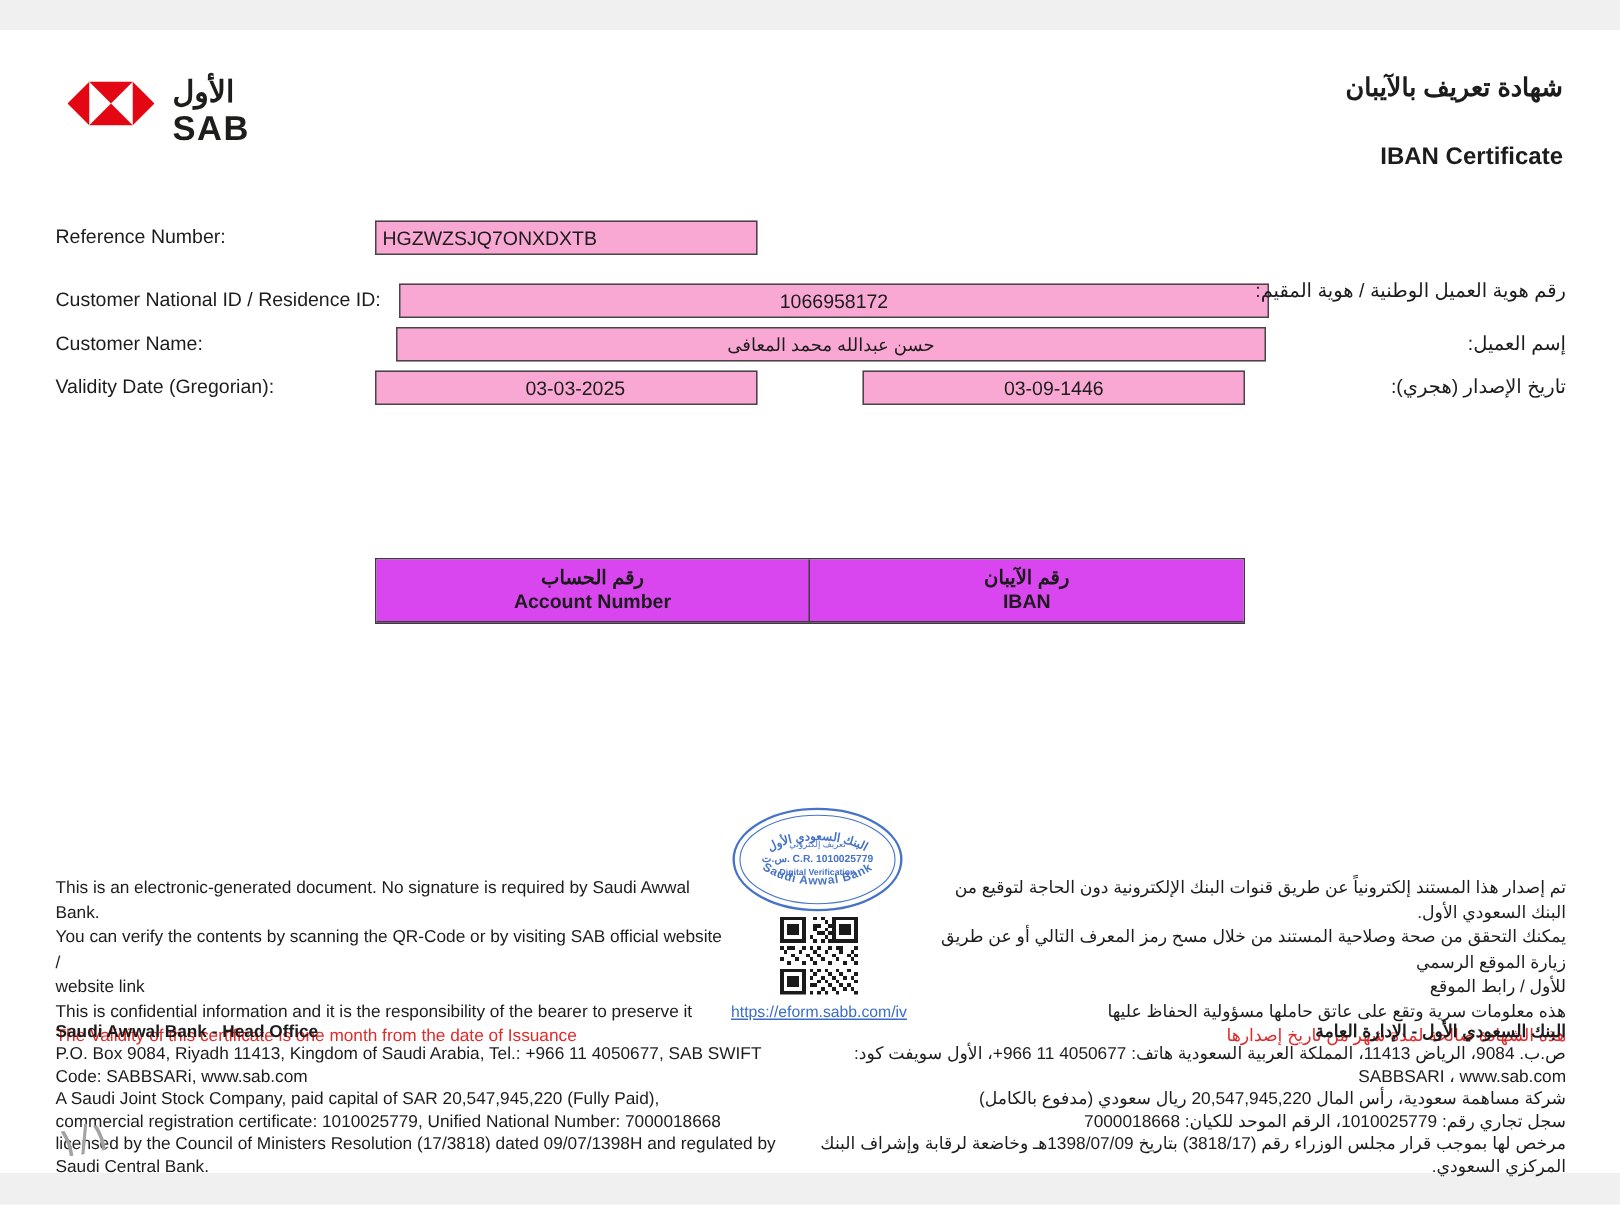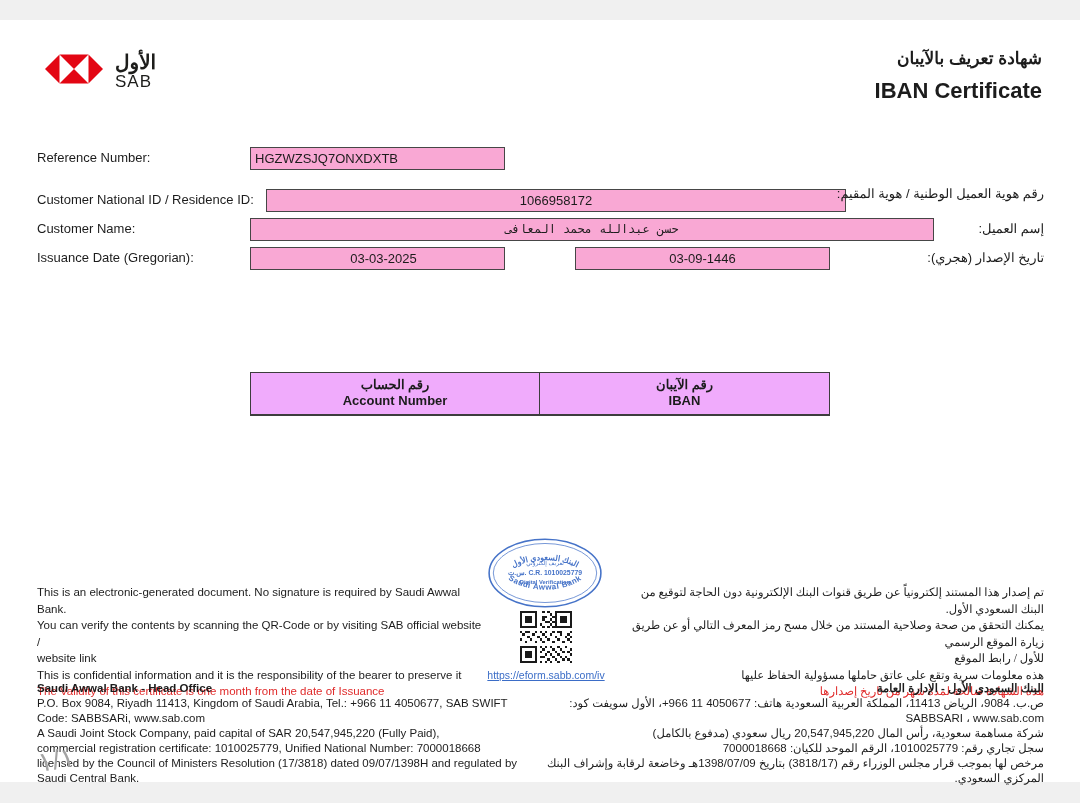--- a/index.html
+++ b/index.html
@@ -10,59 +10,59 @@
     font-family: "Liberation Sans", sans-serif;
   }
   .strip { position: absolute; left: 0; width: 1080px; background: #f0f0f0; }
   .strip.top { top: 0; height: 20px; }
   .strip.bottom { top: 782px; height: 21px; }
 
   
   .logo { position: absolute; left: 45px; top: 52px; display: flex; align-items: flex-start; gap: 12px; }
   .logo-text { display: flex; flex-direction: column; line-height: 1.05; color: #1d1d1b; }
   .logo-ar { font-size: 20px; font-weight: bold; }
-  .logo-en { font-size: 17px; font-weight: normal; letter-spacing: 1px; }
+  .logo-en { font-size: 23px; font-weight: bold; letter-spacing: 1px; }
   .title-block { position: absolute; right: 38px; top: 48px; text-align: right; }
   .title-ar { font-size: 17px; font-weight: bold; direction: rtl; }
-  .title-en { font-size: 22px; font-weight: bold; margin-top: 9px; }
+  .title-en { font-size: 16px; font-weight: bold; margin-top: 27px; }
 
   
   .flabel { position: absolute; left: 37px; font-size: 13px; line-height: 22px; white-space: nowrap; }
   .flabel-ar { position: absolute; right: 36px; font-size: 13px; line-height: 22px; direction: rtl; white-space: nowrap; }
   .fbox {
     position: absolute; height: 23px; border: 1.5px solid #464646;
     font-size: 13px; display: flex; align-items: center; justify-content: center;
     background: #f9a8d4;
   }
   .fbox.left-align { justify-content: flex-start; padding-left: 4px; }
   .fbox.ar { direction: rtl; font-size: 12px; }
 
   
   .acct-table { position: absolute; left: 250px; top: 372px; width: 580px; border: 1.5px solid #3d3d3d; }
   .trow { display: grid; grid-template-columns: 1fr 1fr; }
   .hcell {
-    background: #f0abfc; text-align: center; padding: 4px 0 5px;
+    background: #d946ef; text-align: center; padding: 4px 0 5px;
     font-weight: bold; font-size: 13px; line-height: 16px;
     border-bottom: 1.5px solid #3d3d3d;
   }
   .hcell .ar { direction: rtl; }
   .hcell:first-child, .bcell:first-child { border-right: 1.5px solid #3d3d3d; }
   .bcell { height: 39px; display: flex; align-items: center; justify-content: center; font-size: 13px; background: #fff; }
 
   
   .seal { position: absolute; left: 487px; top: 537px; }
   .qr { position: absolute; left: 520px; top: 611px; width: 52px; height: 52px; }
   .qr-link {
     position: absolute; left: 450px; top: 669px; width: 192px; text-align: center;
     font-size: 10.5px; color: #3b6dc7; text-decoration: underline;
   }
 
   
   .notes-en { position: absolute; left: 37px; top: 584px; width: 448px; font-size: 11.5px; line-height: 16.5px; }
-  .notes-ar { position: absolute; right: 36px; top: 584px; width: 420px; font-size: 11.5px; line-height: 16.5px; direction: rtl; text-align: right; font-family: Liberation Serif, serif; }
+  .notes-ar { position: absolute; right: 36px; top: 584px; width: 420px; font-size: 11.5px; line-height: 16.5px; direction: rtl; text-align: right; }
   .note-red { color: #e02b2b; }
 
   
   .bank-en { position: absolute; left: 37px; top: 681px; width: 500px; font-size: 11.5px; line-height: 15px; }
   .bank-ar { position: absolute; right: 36px; top: 681px; width: 505px; font-size: 11.5px; line-height: 15px; direction: rtl; text-align: right; }
   .bank-heading { font-weight: bold; }
 
   .page-num {
     position: absolute; left: 38px; top: 744px; font-size: 27px; color: #a3a3a3;
     transform: rotate(-10deg); letter-spacing: 2px;
@@ -96,24 +96,24 @@
   </div>
 
   <div class="flabel" style="top:147px;">Reference Number:</div>
   <div class="fbox left-align" style="left:250px; top:147px; width:255px;">HGZWZSJQ7ONXDXTB</div>
 
   <div class="flabel" style="top:189px;">Customer National ID / Residence ID:</div>
   <div class="fbox" style="left:266px; top:189px; width:580px;">1066958172</div>
   <div class="flabel-ar" style="top:183px;">رقم هوية العميل الوطنية / هوية المقيم:</div>
 
   <div class="flabel" style="top:218px;">Customer Name:</div>
-  <div class="fbox ar" style="left:250px; top:218px; width:684px;font-family:Liberation Mono, monospace;">حسن عبدالله محمد المعافى</div>
+  <div class="fbox ar" style="left:264px; top:218px; width:580px;">حسن عبدالله محمد المعافى</div>
   <div class="flabel-ar" style="top:218px;">إسم العميل:</div>
 
-  <div class="flabel" style="top:247px;">Issuance Date (Gregorian):</div>
+  <div class="flabel" style="top:247px;">Validity Date (Gregorian):</div>
   <div class="fbox" style="left:250px; top:247px; width:255px;padding-left:12px;">03-03-2025</div>
   <div class="fbox" style="left:575px; top:247px; width:255px;">03-09-1446</div>
   <div class="flabel-ar" style="top:247px;">تاريخ الإصدار (هجري):</div>
 
   <div class="acct-table">
     <div class="trow">
       <div class="hcell">
         <div class="ar">رقم الحساب</div>
         <div>Account Number</div>
       </div>

